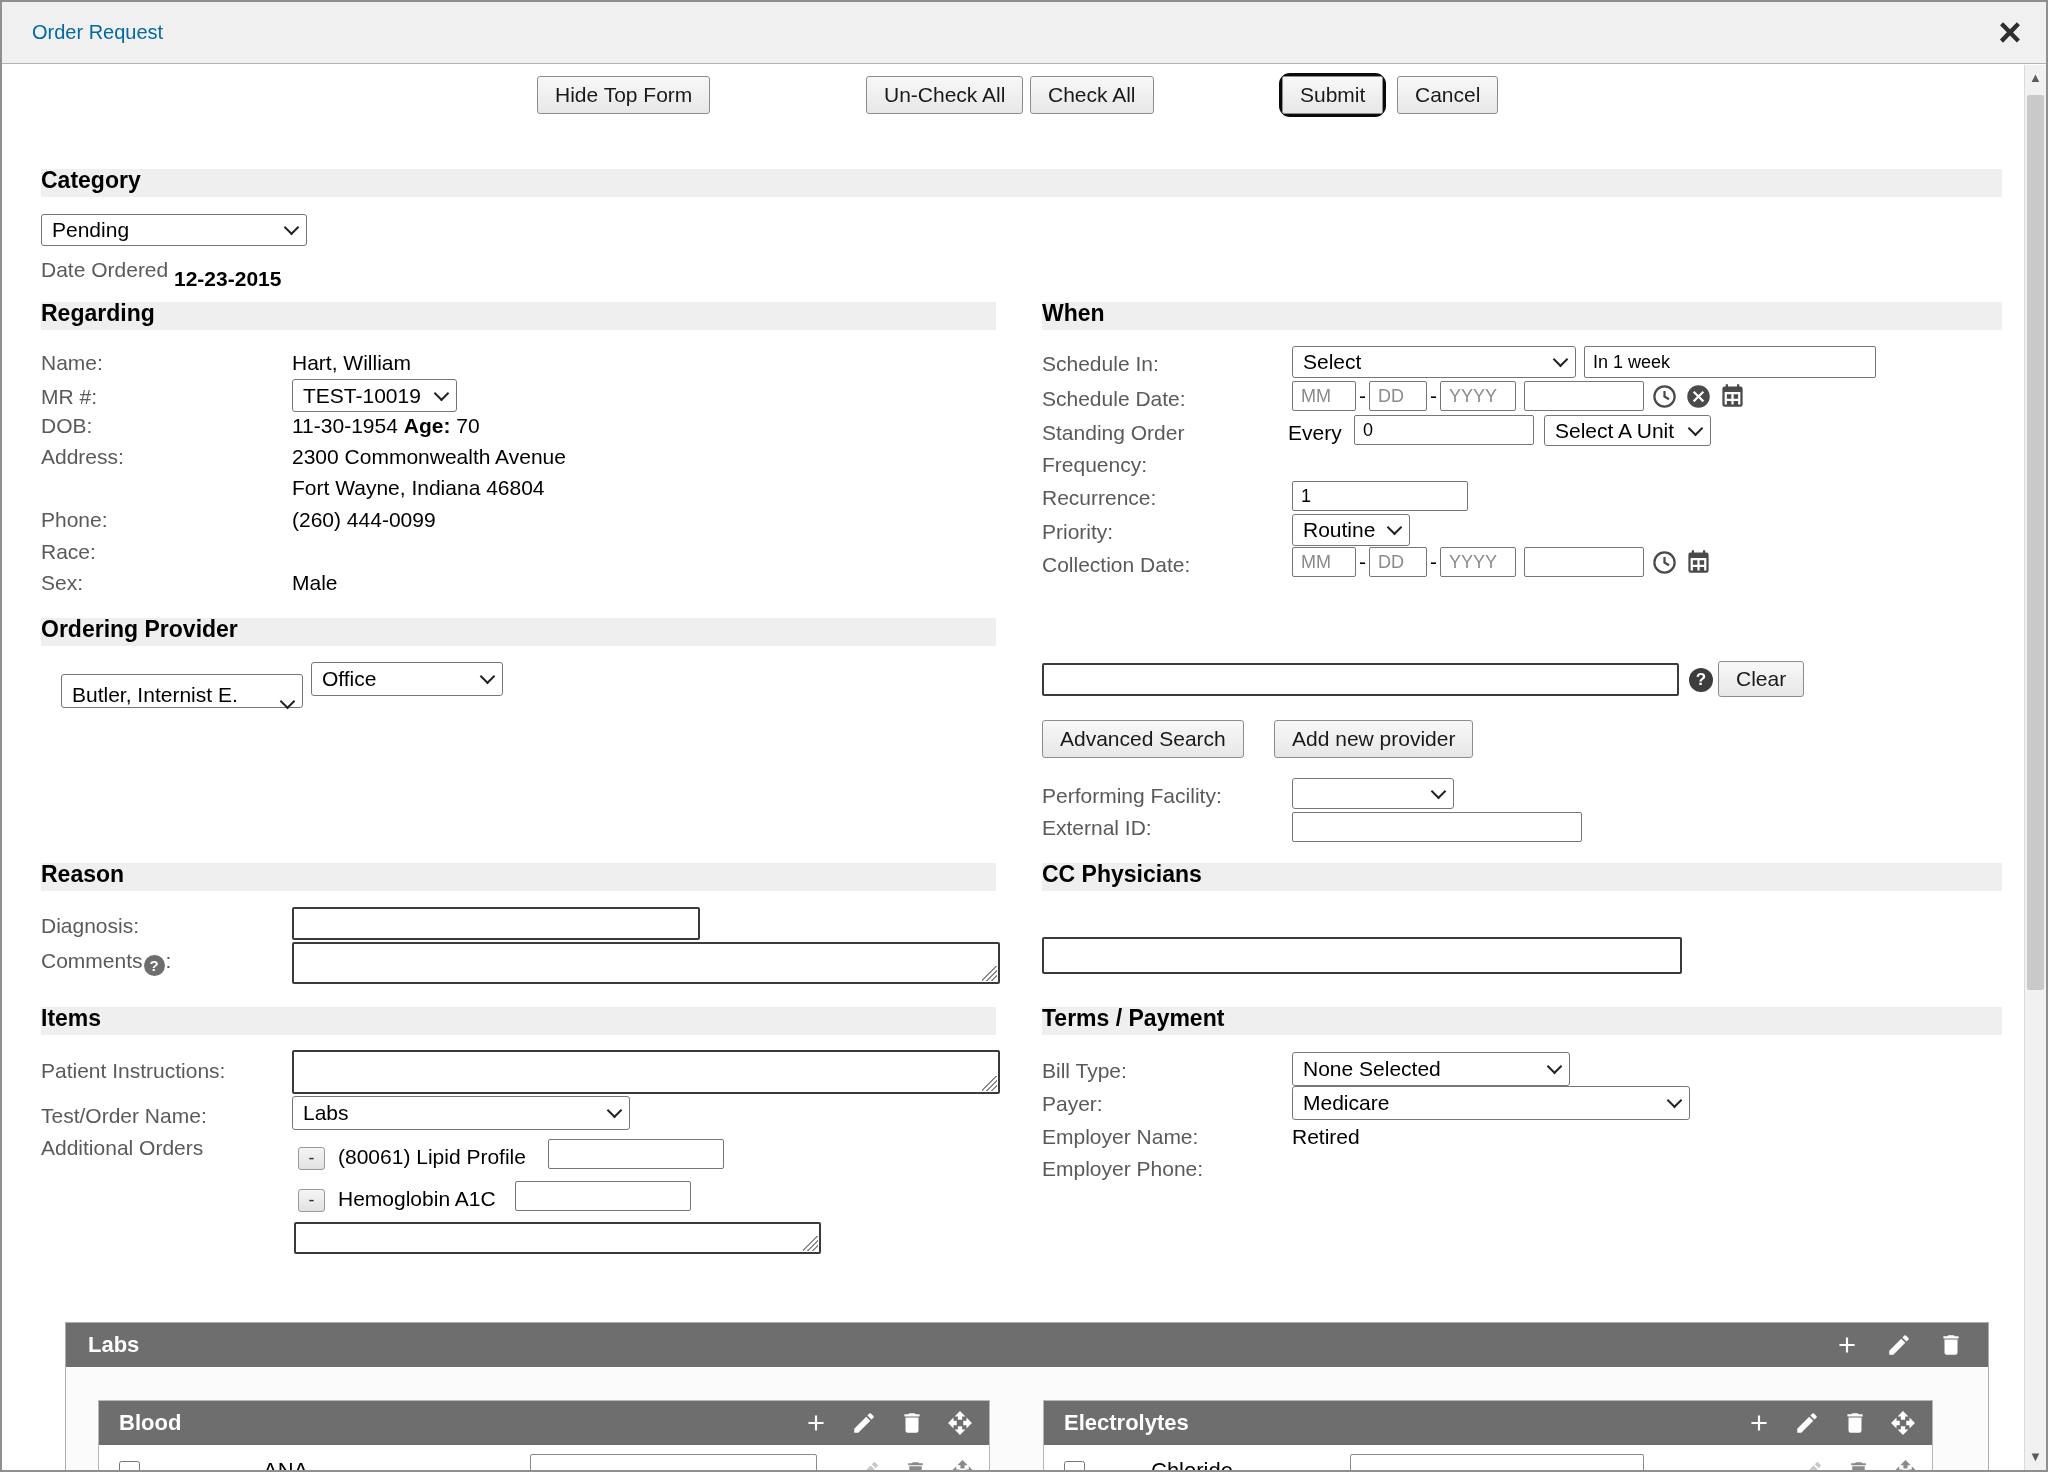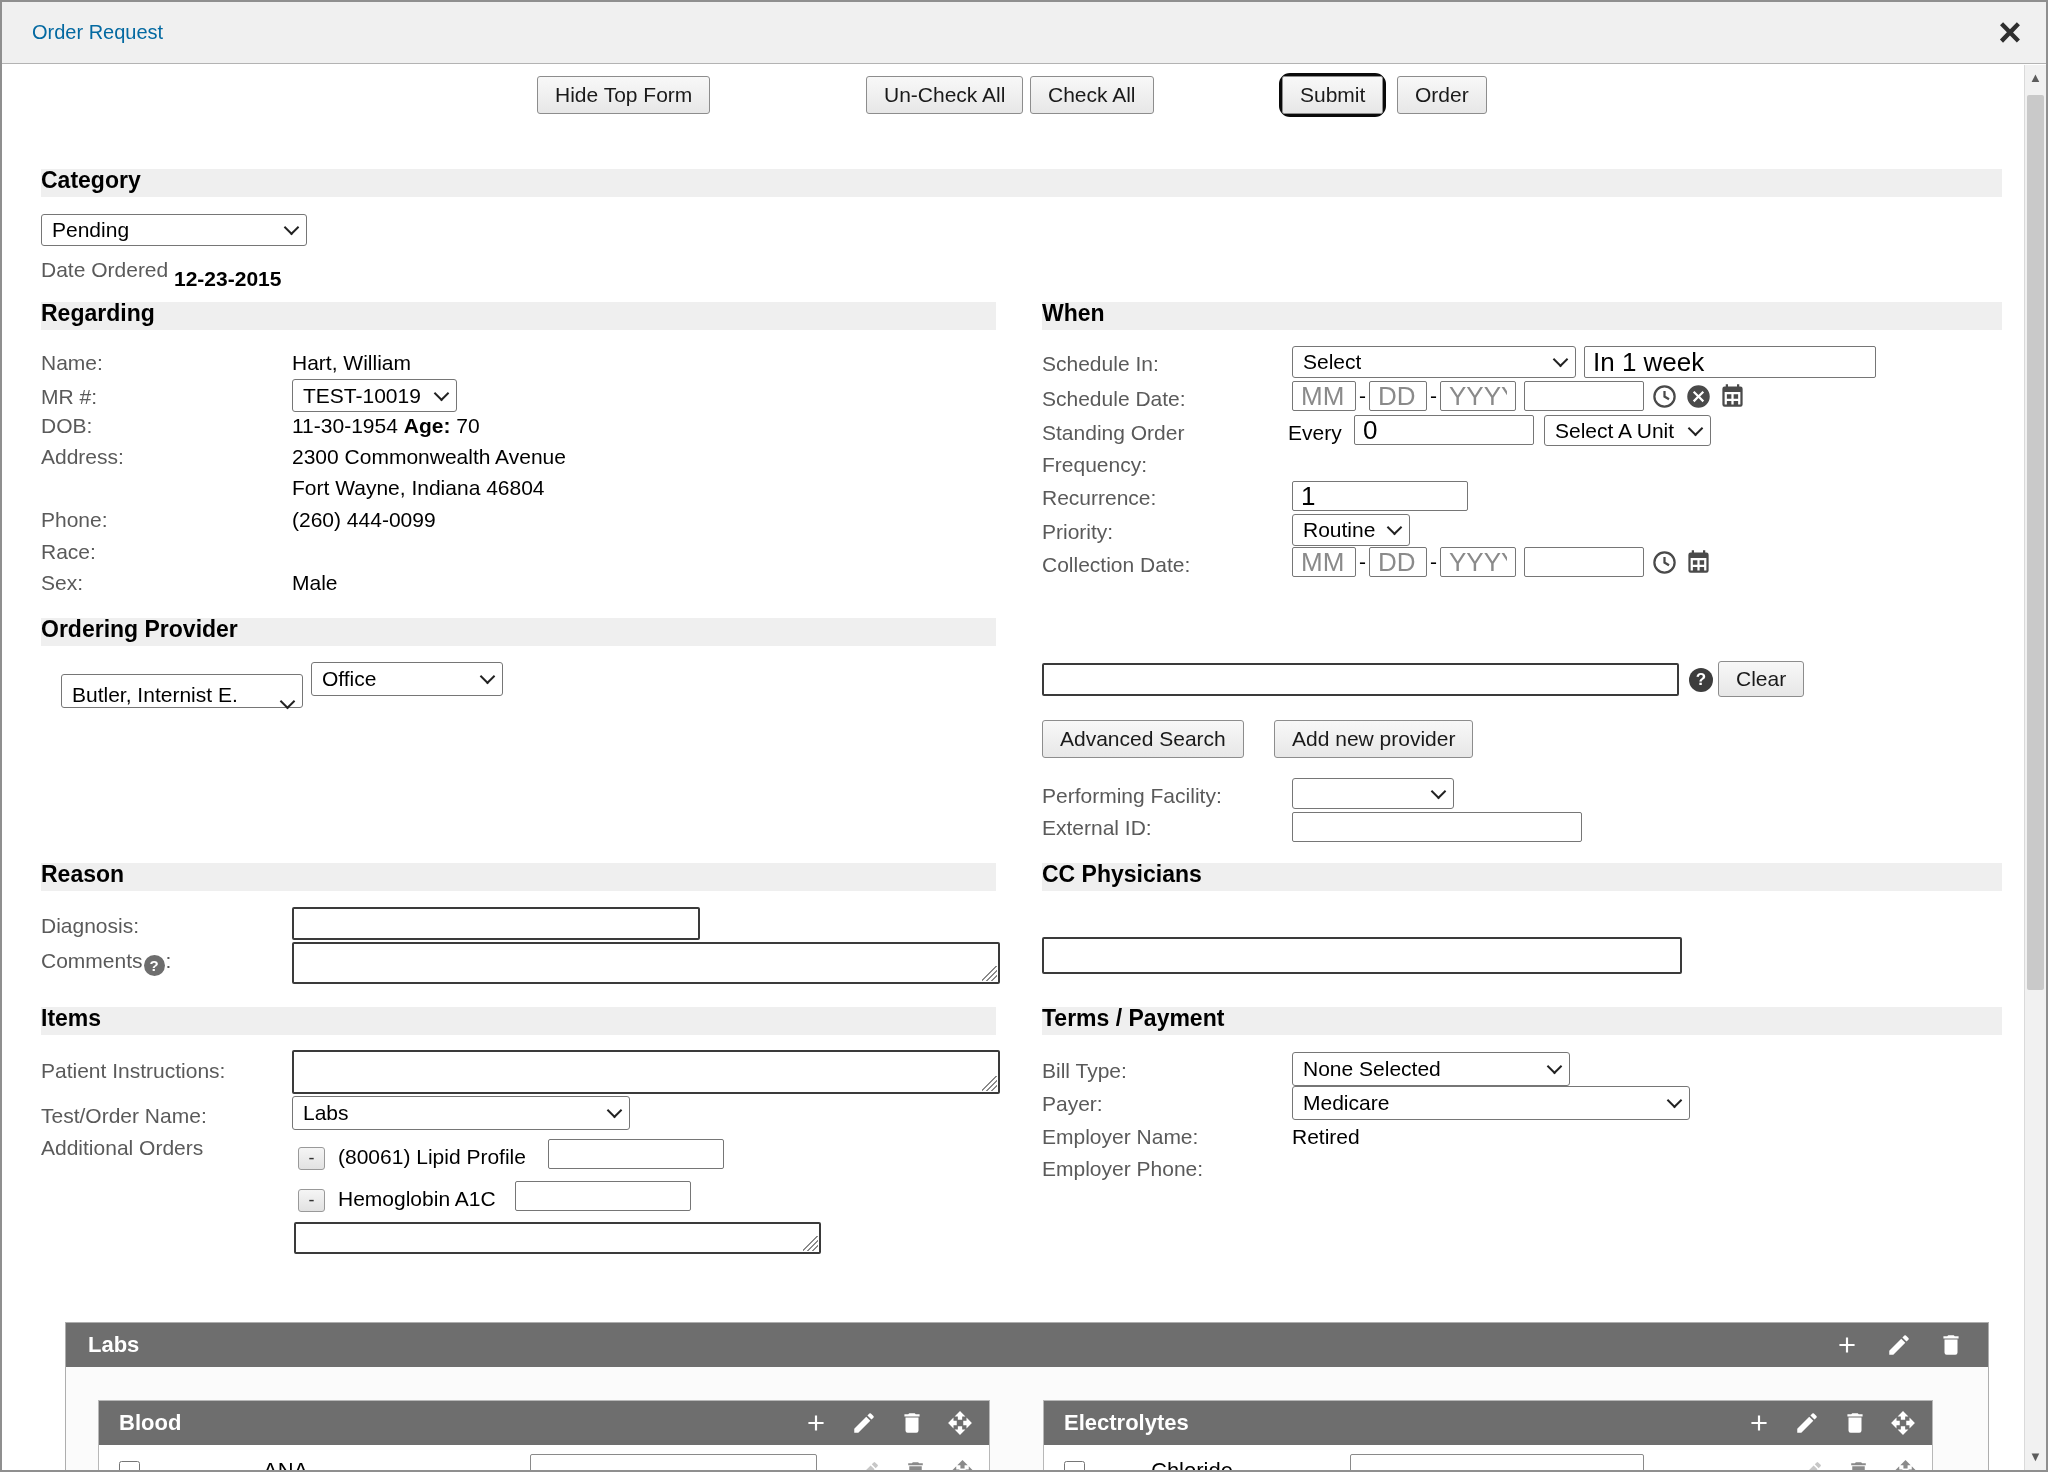--- a/index.html
+++ b/index.html
@@ -32,21 +32,21 @@
   .b   { font-weight:bold; }
 
   .select { position:absolute; height:32px; background:#fff; border:1px solid #767676;
             border-radius:3px; display:flex; align-items:center; justify-content:space-between;
             padding:0 9px 0 10px; font-size:21px; color:#000; cursor:default; }
   .chev { width:11px; height:11px; border-right:2.5px solid #222; border-bottom:2.5px solid #222;
           transform:rotate(45deg); margin-top:-5px; flex:none; }
   .select span.txt { overflow:hidden; white-space:nowrap; }
 
   .ti { position:absolute; height:30px; border:1px solid #767676; border-radius:2px;
-        font-size:26px; padding:0 8px; font-family:inherit; color:#000; background:#fff; }
+        font-size:18px; padding:0 8px; font-family:inherit; color:#000; background:#fff; }
   .ti::placeholder { color:#8a8a8a; }
   .ti-dark { border:2px solid #3a3a3a; }
 
   .ta { position:absolute; background:#fff; border:2px solid #3a3a3a; border-radius:2px; }
   .grip { position:absolute; right:1px; bottom:1px; width:15px; height:15px;
           background:linear-gradient(135deg,transparent 0 45%,#8a8a8a 45% 52%,transparent 52% 62%,#8a8a8a 62% 69%,transparent 69% 79%,#8a8a8a 79% 86%,transparent 86%); }
 
   .dash { position:absolute; font-size:21px; color:#000; }
 
   .icon { position:absolute; width:27px; height:27px; color:#4a4a4a; cursor:pointer; }
@@ -98,21 +98,21 @@
     <span class="title">Order Request</span>
     <button class="close-btn">×</button>
   </div>
 
   <button class="btn" style="left:535px;top:74px;">Hide Top Form</button>
   <button class="btn" style="left:864px;top:74px;">Un-Check All</button>
   <button class="btn" style="left:1028px;top:74px;">Check All</button>
   <span class="submit-wrap" style="left:1277px;top:71px;">
     <button class="btn">Submit</button>
   </span>
-  <button class="btn" style="left:1395px;top:74px;">Order</button>
+  <button class="btn" style="left:1395px;top:74px;">Cancel</button>
 
   <div class="bar" style="left:39px;top:167px;width:1961px;">
     <span>Category</span>
   </div>
   <div class="select" style="left:39px;top:212px;width:266px;">
     <span class="txt">Pending</span>
     <span class="chev"></span>
   </div>
   <span class="lbl" style="left:39px;top:256px;">Date Ordered</span>
   <span class="val b" style="left:172px;top:256px;margin-top:9px;">12-23-2015</span>

